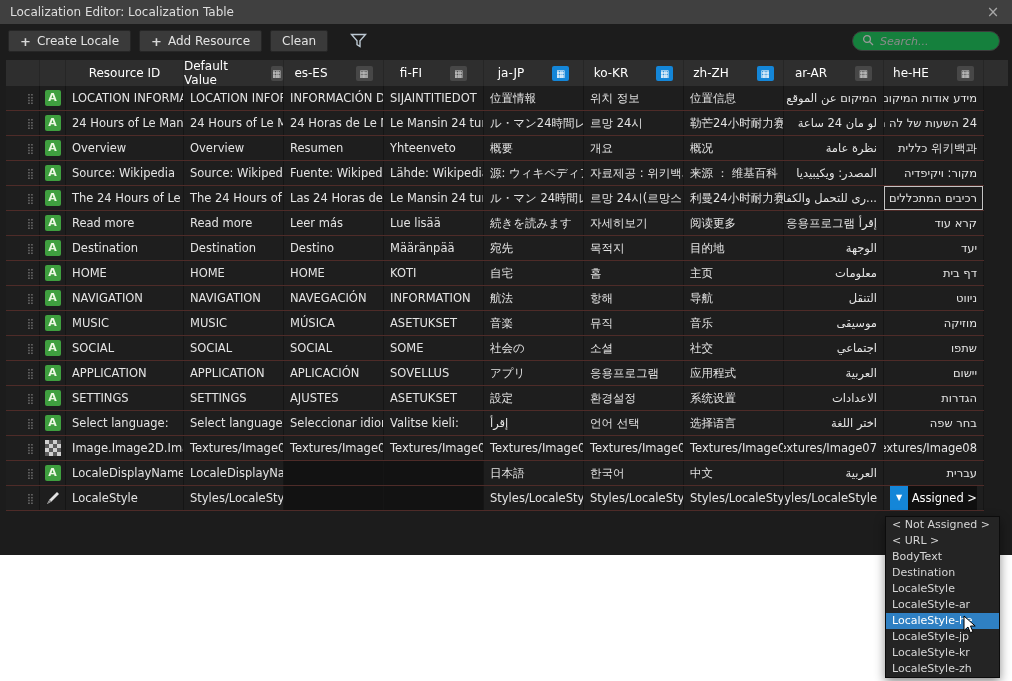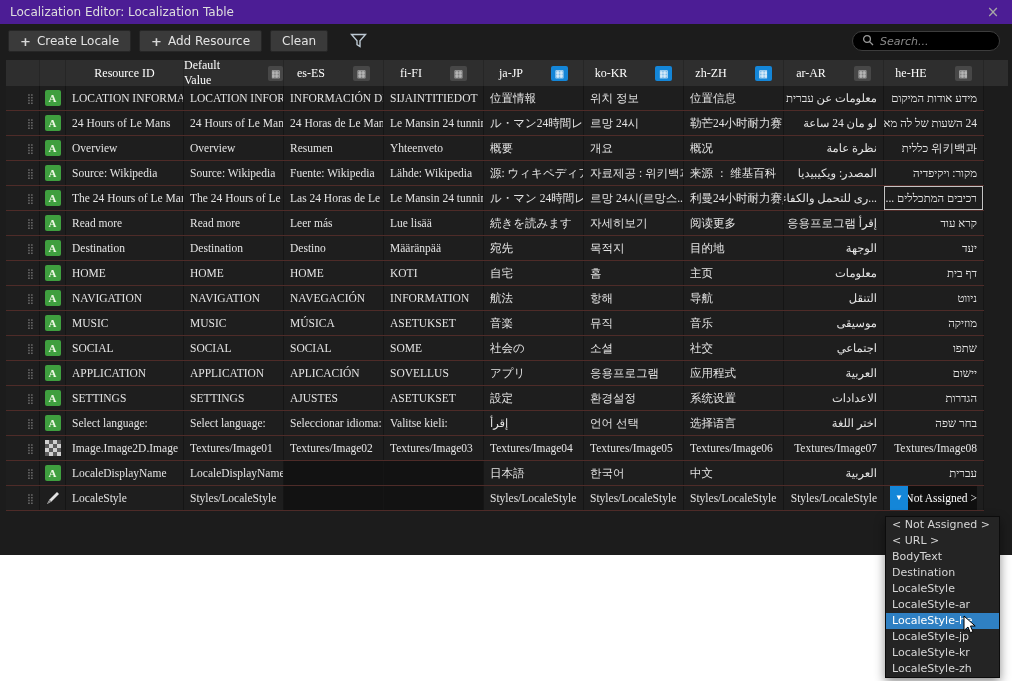--- a/index.html
+++ b/index.html
@@ -6,35 +6,35 @@
   html,body { width:1012px; height:681px; }
   body {
     background:#ffffff;
     font-family:"DejaVu Sans","Liberation Sans",sans-serif;
     position:relative; overflow:hidden;
     font-size:12px;
   }
   .window { position:absolute; left:0; top:0; width:1012px; height:555px; background:#1c1c1c; }
 
   
-  .titlebar { height:24px; background:#4c1d95; display:flex; align-items:center; padding:0 10px; color:#dedede; }
+  .titlebar { height:24px; background:#404040; display:flex; align-items:center; padding:0 10px; color:#dedede; }
   .titlebar .title { font-size:12px; }
   .titlebar .close { margin-left:auto; color:#a7a7a7; font-size:15px; width:18px; text-align:center; }
 
   
   .toolbar { height:34px; display:flex; align-items:center; padding:0 8px; gap:8px; background:#1c1c1c; }
   .tbtn { display:inline-flex; align-items:center; gap:6px; height:22px; padding:0 11px; background:#3a3a3a; border:1px solid #262626; border-radius:2px; color:#e3e3e3; font-size:12px; font-family:inherit; }
   .tbtn .plus { color:#d8d8d8; font-weight:bold; font-size:13px; line-height:1; }
   .filter { margin-left:14px; display:flex; align-items:center; }
-  .search { margin-left:auto; margin-right:4px; width:148px; height:20px; background:#000000; border:1px solid #3c3c3c; border-radius:10px; display:flex; align-items:center; padding:0 9px; gap:6px; }
+  .search { margin-left:auto; margin-right:4px; width:148px; height:20px; background:#15803d; border:1px solid #3c3c3c; border-radius:10px; display:flex; align-items:center; padding:0 9px; gap:6px; }
   .search input { flex:1; min-width:0; background:transparent; border:none; outline:none; color:#cfcfcf; font-size:11px; font-style:italic; font-family:inherit; }
   .search input::placeholder { color:#8b8b8b; font-style:italic; }
 
   
-  .table { margin-left:6px; margin-top:2px;font-family:Liberation Serif, serif; }
+  .table { margin-left:6px; margin-top:2px; }
   .thead { display:flex; width:max-content; height:26px; background:#2e2e2e; color:#ffffff; font-size:12px; }
   .hc { display:flex; align-items:center; justify-content:center; gap:5px; border-right:1px solid #262626; height:100%; }
   .grip-h { width:34px; } .icon-h { width:26px; } .rid-h { width:118px; } .lang-h { width:100px;gap:28px; } .fill-h { width:24px; border-right:none; }
   .ticon { width:17px; height:15px; font-size:10px; line-height:15px; text-align:center; color:#cfcfcf; background:#474747; border-radius:2px; }
   .ticon.blue { background:#1486d8; color:#ffffff; }
 
   .tbody { width:max-content; }
   .row { display:flex; height:25px; background:#1e1e1e; border-bottom:1px solid #4e2b28; }
   .cell { height:24px; border-right:1px solid #151515; overflow:hidden; white-space:nowrap; color:#e4e4e4; font-size:11.5px; }
   .grip-c { width:34px; display:flex; align-items:center; justify-content:flex-end; padding-right:5px; color:#6e6e6e; font-size:10px; }
@@ -142,21 +142,21 @@
           <div class="cell icon-c">
             <span class="a-icon">A</span>
           </div>
           <div class="cell rid-c">LOCATION INFORMATION</div>
           <div class="cell val-c">LOCATION INFORMATION</div>
           <div class="cell val-c">INFORMACIÓN DEL LUGAR</div>
           <div class="cell val-c">SIJAINTITIEDOT</div>
           <div class="cell val-c">位置情報</div>
           <div class="cell val-c">위치 정보</div>
           <div class="cell val-c">位置信息</div>
-          <div class="cell val-c rtl">معلومات عن עברית</div>
+          <div class="cell val-c rtl">המיקום عن الموقع</div>
           <div class="cell val-c rtl">מידע אודות המיקום</div>
         </div>
         <div class="row">
           <div class="cell grip-c">⣿</div>
           <div class="cell icon-c">
             <span class="a-icon">A</span>
           </div>
           <div class="cell rid-c">24 Hours of Le Mans</div>
           <div class="cell val-c">24 Hours of Le Mans</div>
           <div class="cell val-c">24 Horas de Le Mans</div>

